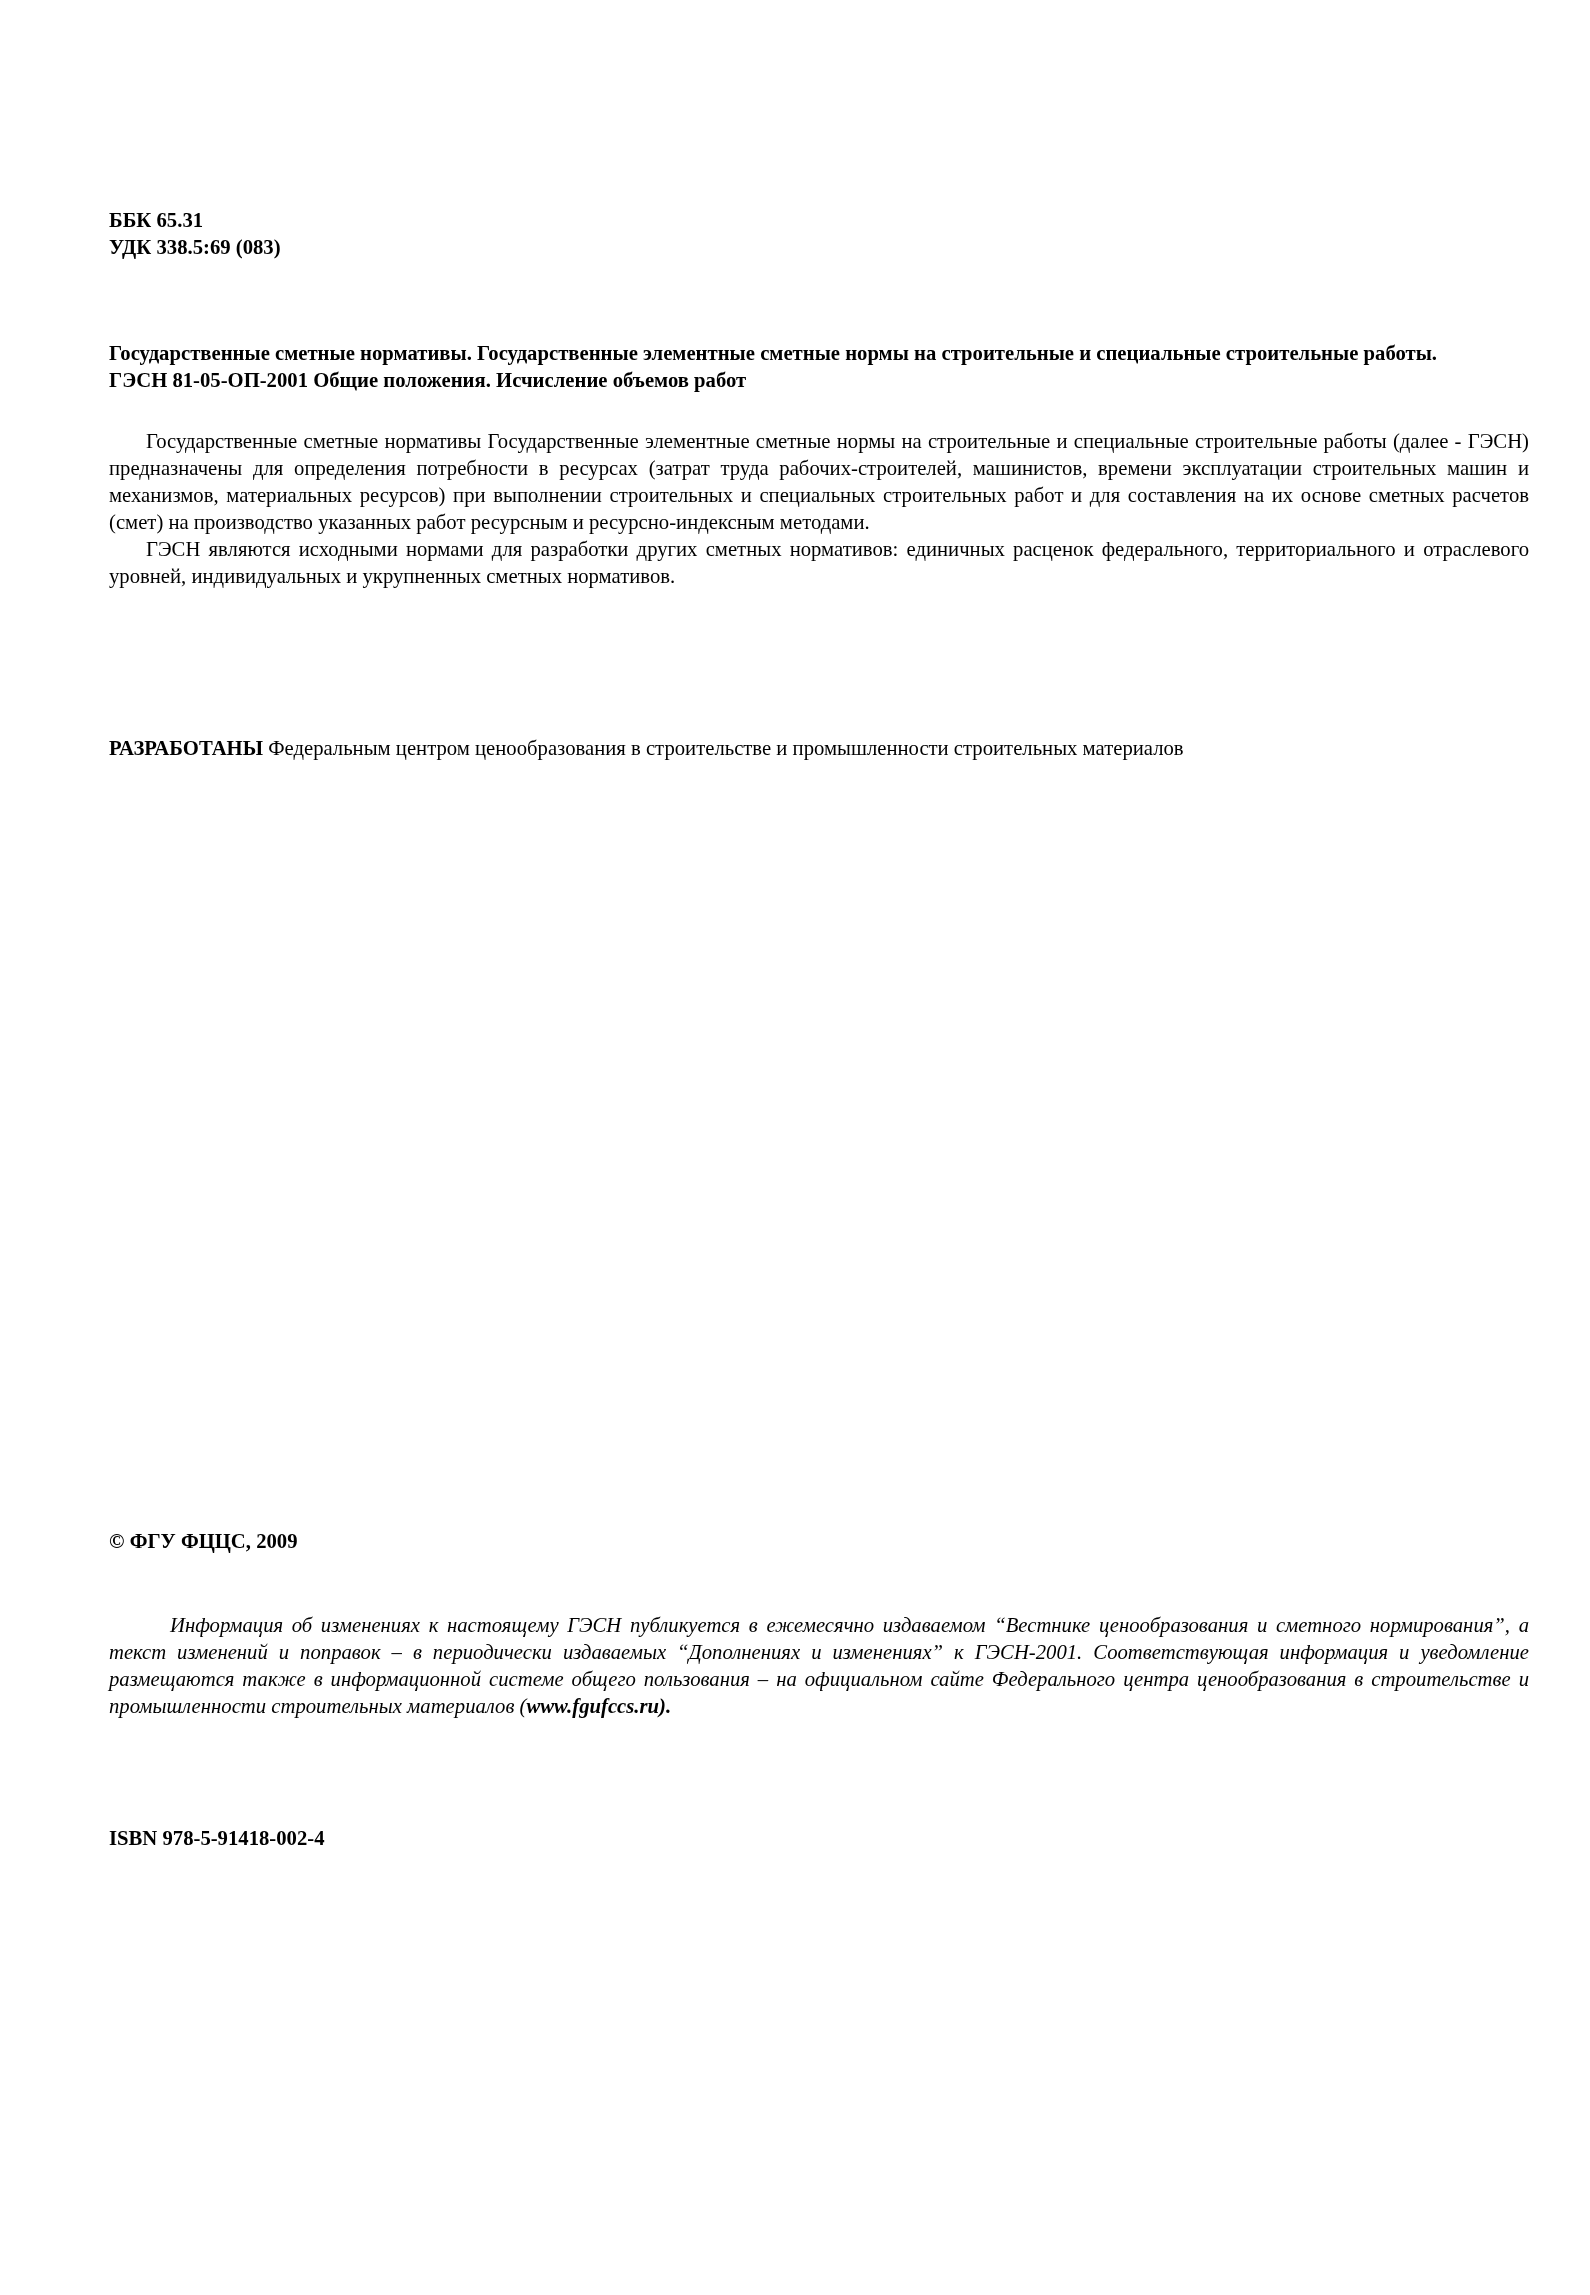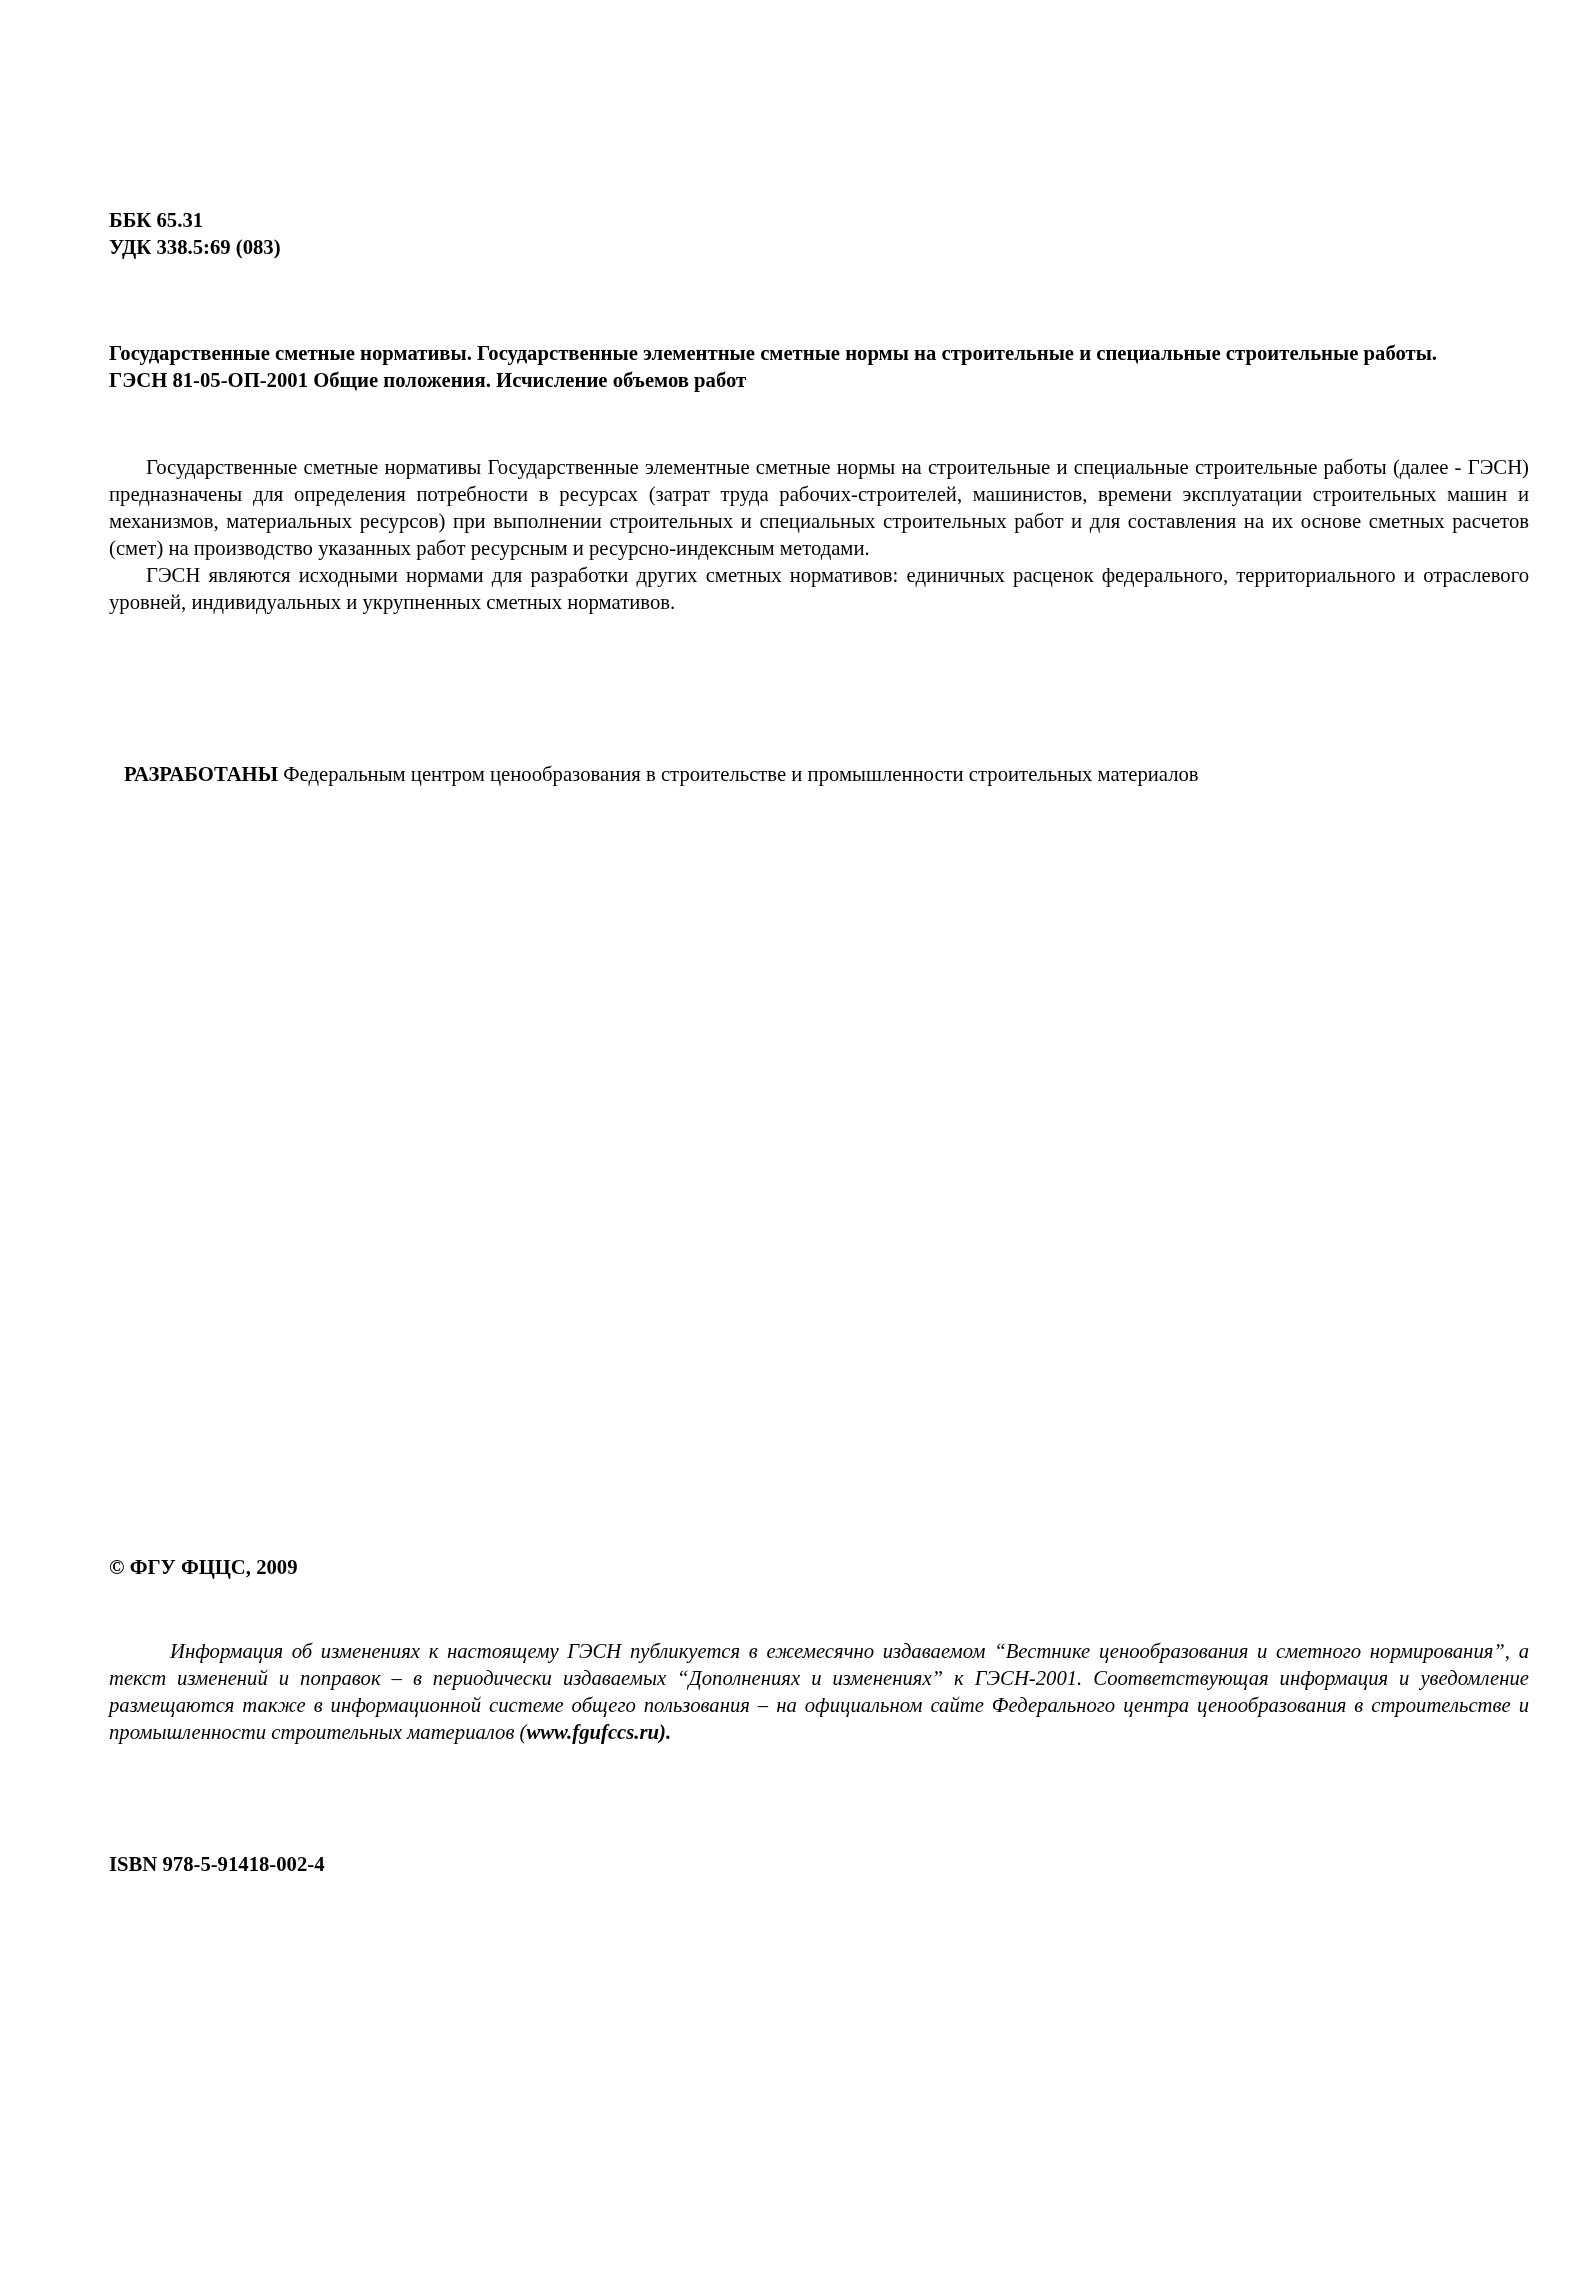--- a/index.html
+++ b/index.html
@@ -19,30 +19,29 @@
     line-height: 27px;
   }
   .bold { font-weight: bold; }
   .codes { }
   .codes > div { }
   .title-block {
     margin-top: 79px;
   }
   .title-line-3 { padding-left: 5.3px; }
   .abstract {
-    margin-top: 60px;
+    margin-top: 34px;
     text-align: justify;
   }
   .abstract p {
     text-indent: 37px;
   }
   .developed {
     margin-top: 145px;
     text-align: justify;
-    margin-left: 15px;
   }
   .approved {
     margin-top: 67px;
   }
   .copyright {
     margin-top: 766px;
     text-align: left;
   }
   .info-note {
     margin-top: 57px;

